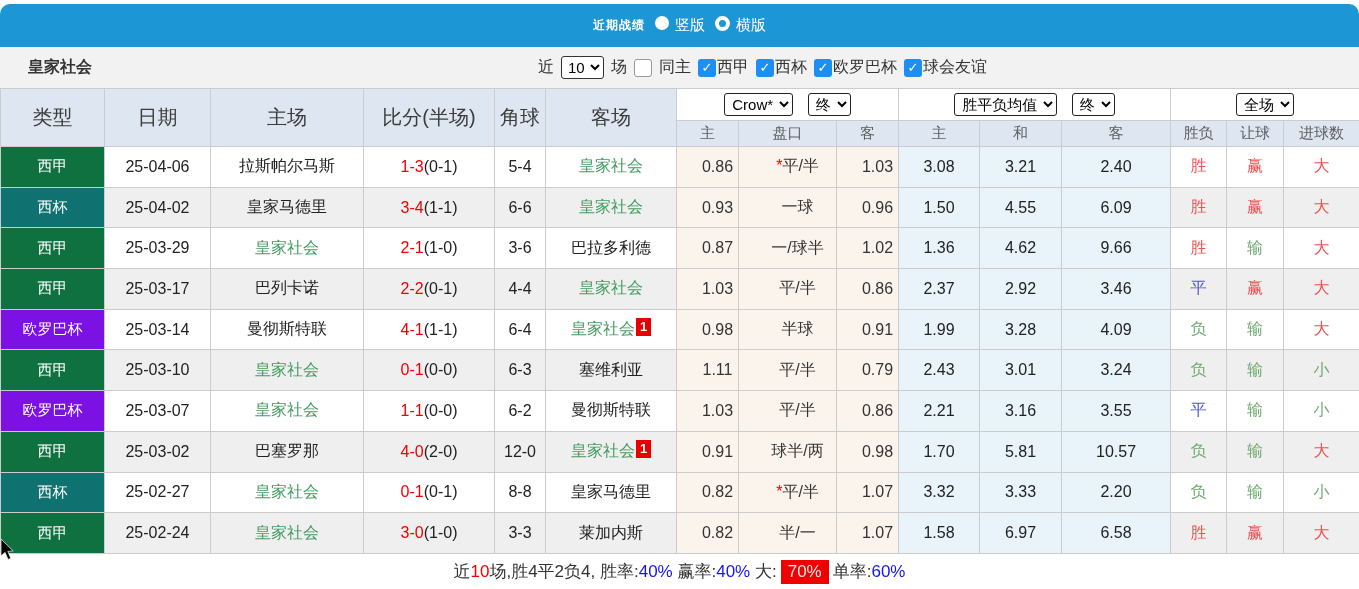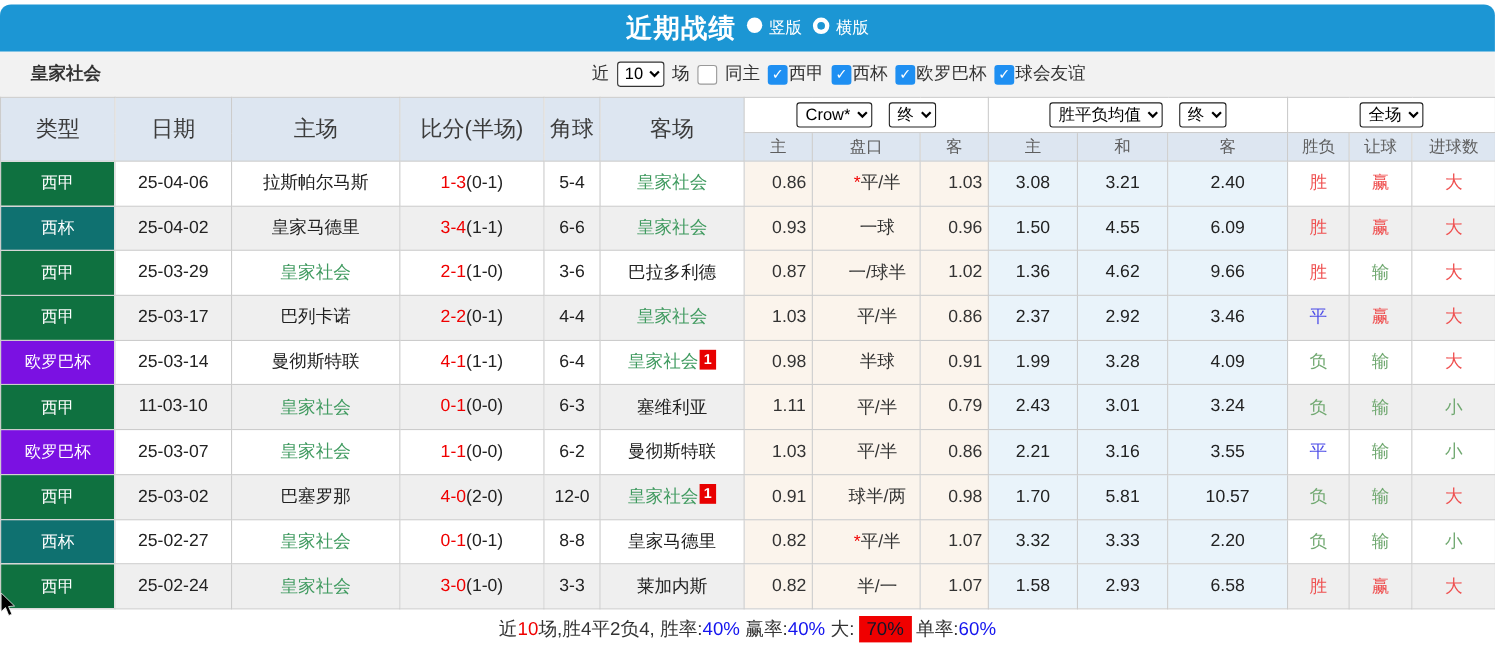--- a/index.html
+++ b/index.html
@@ -8,21 +8,21 @@
     width:1359px; height:589px; overflow:hidden; position:relative;
     font-family:"Liberation Sans","DejaVu Sans",sans-serif; color:#222;
   }
   
   .topbar {
     margin-top:4px; height:43px; background:#1c96d4;
     border-radius:10px 10px 0 0;
     display:flex; align-items:center; justify-content:center; gap:8px;
     color:#fff;
   }
-  .topbar .title { font-size:24px; font-weight:bold; letter-spacing:1px; }
+  .topbar .title { font-size:12px; font-weight:bold; letter-spacing:1px; }
   .radio-group { display:flex; align-items:flex-start; gap:6px; margin-left:2px; cursor:pointer; }
   .radio-filled { width:14px; height:14px; border-radius:50%; background:#fff; display:inline-block; }
   .radio-ring   { width:15px; height:15px; border-radius:50%; border:4px solid #fff; background:transparent; display:inline-block; }
   .radio-label  { font-size:15px; color:#fff; }
   
   .filterbar {
     height:41px; background:#f2f2f2; display:flex; align-items:center;
     font-size:16px; color:#333;
   }
   .team-name { font-weight:bold; font-size:16px; color:#333; padding-left:28px; }
@@ -56,21 +56,21 @@
   .t-b { color:#4f4fe8; }
   .badge {
     display:inline-block; background:#e80000; color:#fff; font-size:13px; font-weight:bold;
     padding:1px 4px; margin-left:1px; transform:translateY(-3px); line-height:1.2;
   }
   
   .footer { height:36px; display:flex; align-items:center; justify-content:center; font-size:17px; color:#333; }
   .seg-plain { color:#333; }
   .seg-red   { color:#f00000; }
   .seg-blue  { color:#1414ee; }
-  .seg-redbg { background:#f00000; color:#0f172a; padding:2px 7px; margin:0 4px; }
+  .seg-redbg { background:#f00000; color:#e5e5e5; padding:2px 7px; margin:0 4px; }
   .footer span { white-space:pre; }
   
   .cursor { position:absolute; left:0px; top:539px; }
 </style>
 </head>
 <body>
 
 <div class="topbar">
   <span class="title">近期战绩</span>
   <span class="radio-group">
@@ -243,21 +243,21 @@
         <td class="odds">0.91</td>
         <td class="mean">1.99</td>
         <td class="mean">3.28</td>
         <td class="mean">4.09</td>
         <td class="res t-g">负</td>
         <td class="res t-g">输</td>
         <td class="res t-r">大</td>
       </tr>
       <tr class="even">
         <td class="type lg-xijia">西甲</td>
-        <td>11-03-10</td>
+        <td>25-03-10</td>
         <td><span class="self">皇家社会</span></td>
         <td><span class="ft">0-1</span><span class="ht">(0-0)</span></td>
         <td>6-3</td>
         <td>塞维利亚</td>
         <td class="odds">1.11</td>
         <td class="odds">平/半</td>
         <td class="odds">0.79</td>
         <td class="mean">2.43</td>
         <td class="mean">3.01</td>
         <td class="mean">3.24</td>
@@ -320,21 +320,21 @@
         <td class="type lg-xijia">西甲</td>
         <td>25-02-24</td>
         <td><span class="self">皇家社会</span></td>
         <td><span class="ft">3-0</span><span class="ht">(1-0)</span></td>
         <td>3-3</td>
         <td>莱加内斯</td>
         <td class="odds">0.82</td>
         <td class="odds">半/一</td>
         <td class="odds">1.07</td>
         <td class="mean">1.58</td>
-        <td class="mean">2.93</td>
+        <td class="mean">6.97</td>
         <td class="mean">6.58</td>
         <td class="res t-r">胜</td>
         <td class="res t-r">赢</td>
         <td class="res t-r">大</td>
       </tr>
     </tbody>
 </table>
 
 <div class="footer">
     <span class="seg-plain">近</span>

